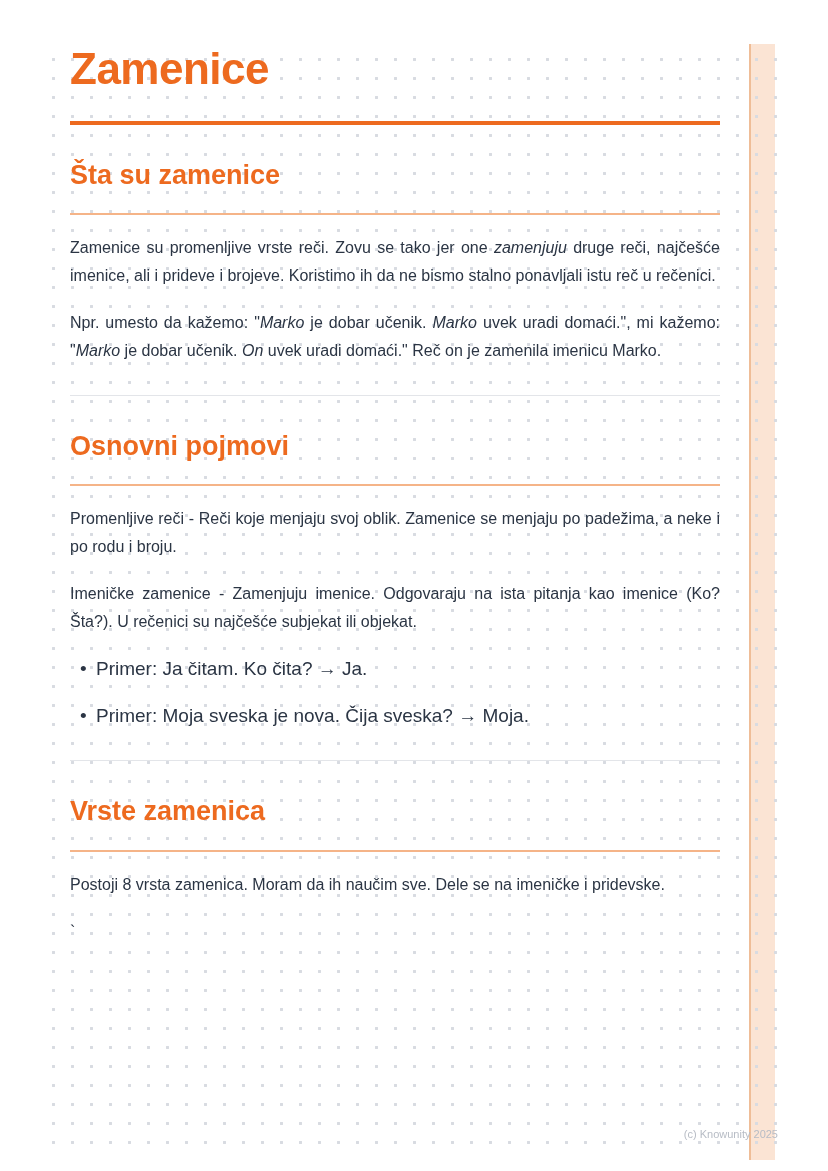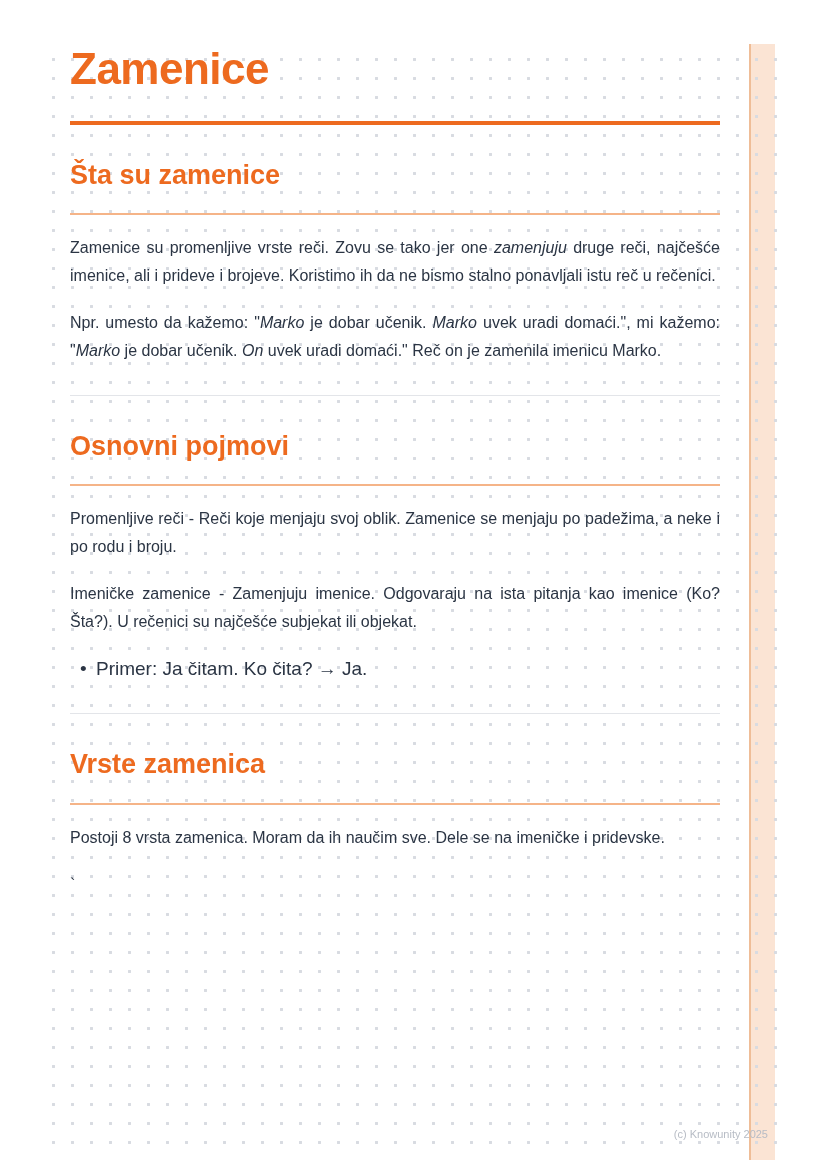--- a/index.html
+++ b/index.html
@@ -90,21 +90,21 @@
   .b { font-weight: 400; }
   .i { font-style: italic; }
   .divider {
     height: 1px;
     background: var(--divider, #E3E5E9);
     margin-top: 30px;
   }
   .footer {
     position: absolute;
     top: 1128px;
-    right: 60px;
+    right: 50px;
     font-size: 11px;
     color: var(--footer, #B7BCC5);
     z-index: 3;
   }
 </style>
 </head>
 <body>
 
 <div class="stripe"></div>
 <div class="dot-grid"></div>
@@ -122,20 +122,23 @@
 
   <div class="divider"></div>
 
   <section>
     <h2 class="heading">Osnovni pojmovi</h2>
     <p class="para"><span class="b">Promenljive reči</span><span> - Reči koje menjaju svoj oblik. Zamenice se menjaju po </span><span class="b">padežima</span><span>, a neke i po </span><span class="b">rodu</span><span> i </span><span class="b">broju</span><span>.</span></p>
     <p class="para"><span class="b">Imeničke zamenice</span><span> - Zamenjuju imenice. Odgovaraju na ista pitanja kao imenice (Ko? Šta?). U rečenici su najčešće subjekat ili objekat.</span></p>
     <ul class="bullets">
       <li class="bullet"><span>Primer: </span><span class="b">Ja</span><span> čitam. </span><span class="b">Ko</span><span> čita? → Ja.</span></li>
     </ul>
+    <ul class="bullets">
+      <li class="bullet"><span>Primer: </span><span class="b">Moja</span><span> sveska je nova. </span><span class="b">Čija</span><span> sveska? → Moja.</span></li>
+    </ul>
   </section>
 
   <div class="divider"></div>
 
   <section>
     <h2 class="heading">Vrste zamenica</h2>
     <p class="para"><span>Postoji 8 vrsta zamenica. Moram da ih naučim sve. Dele se na imeničke i pridevske.</span></p>
     <p class="para"><span>`</span></p>
   </section>
 

